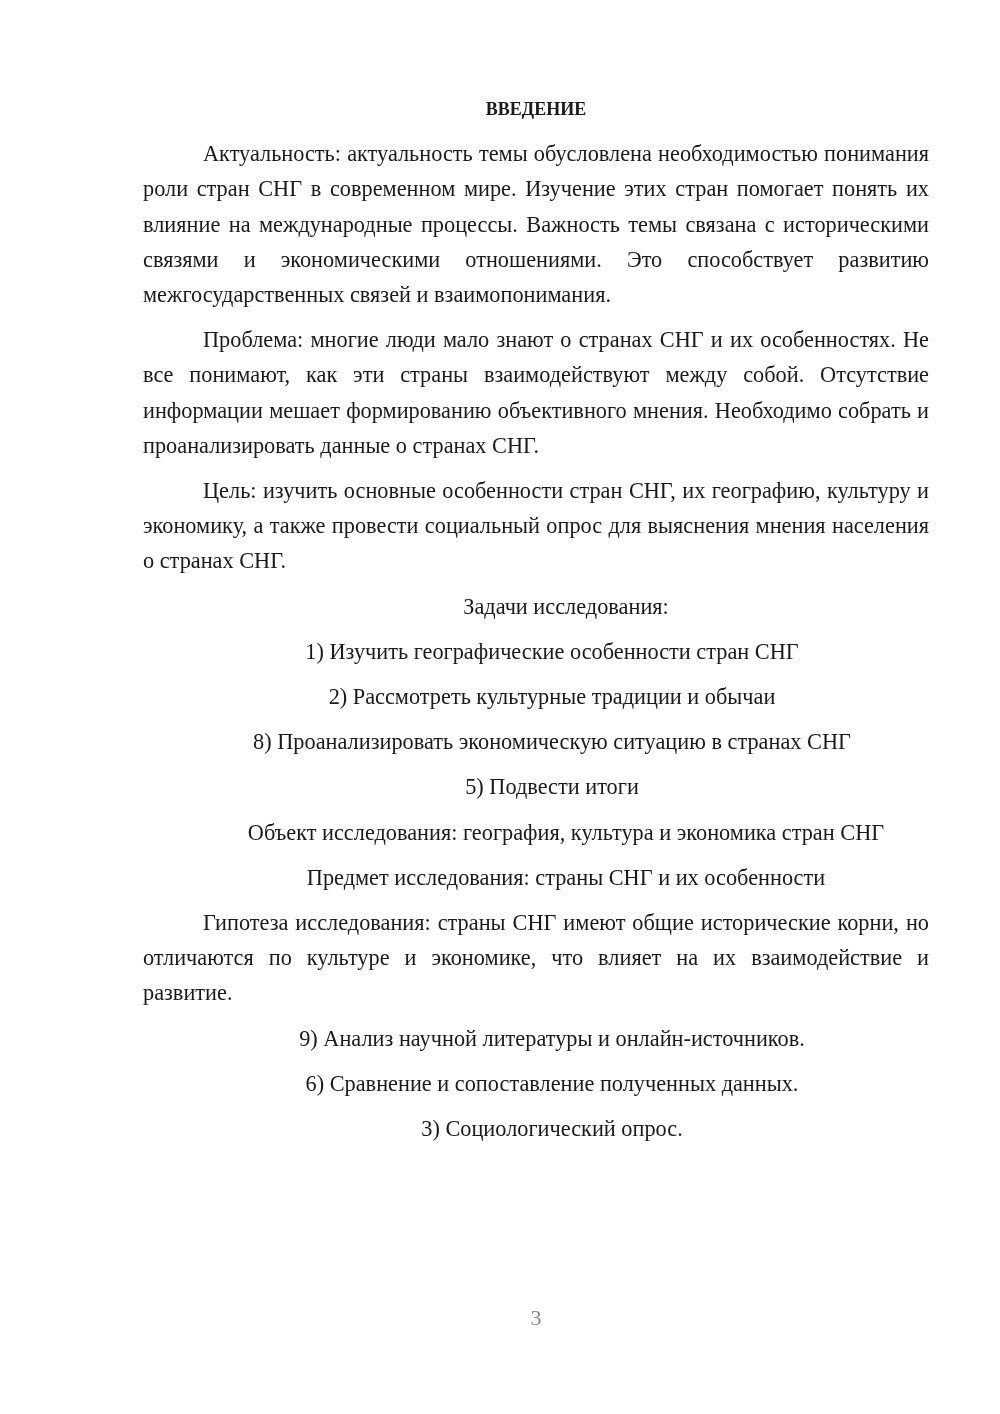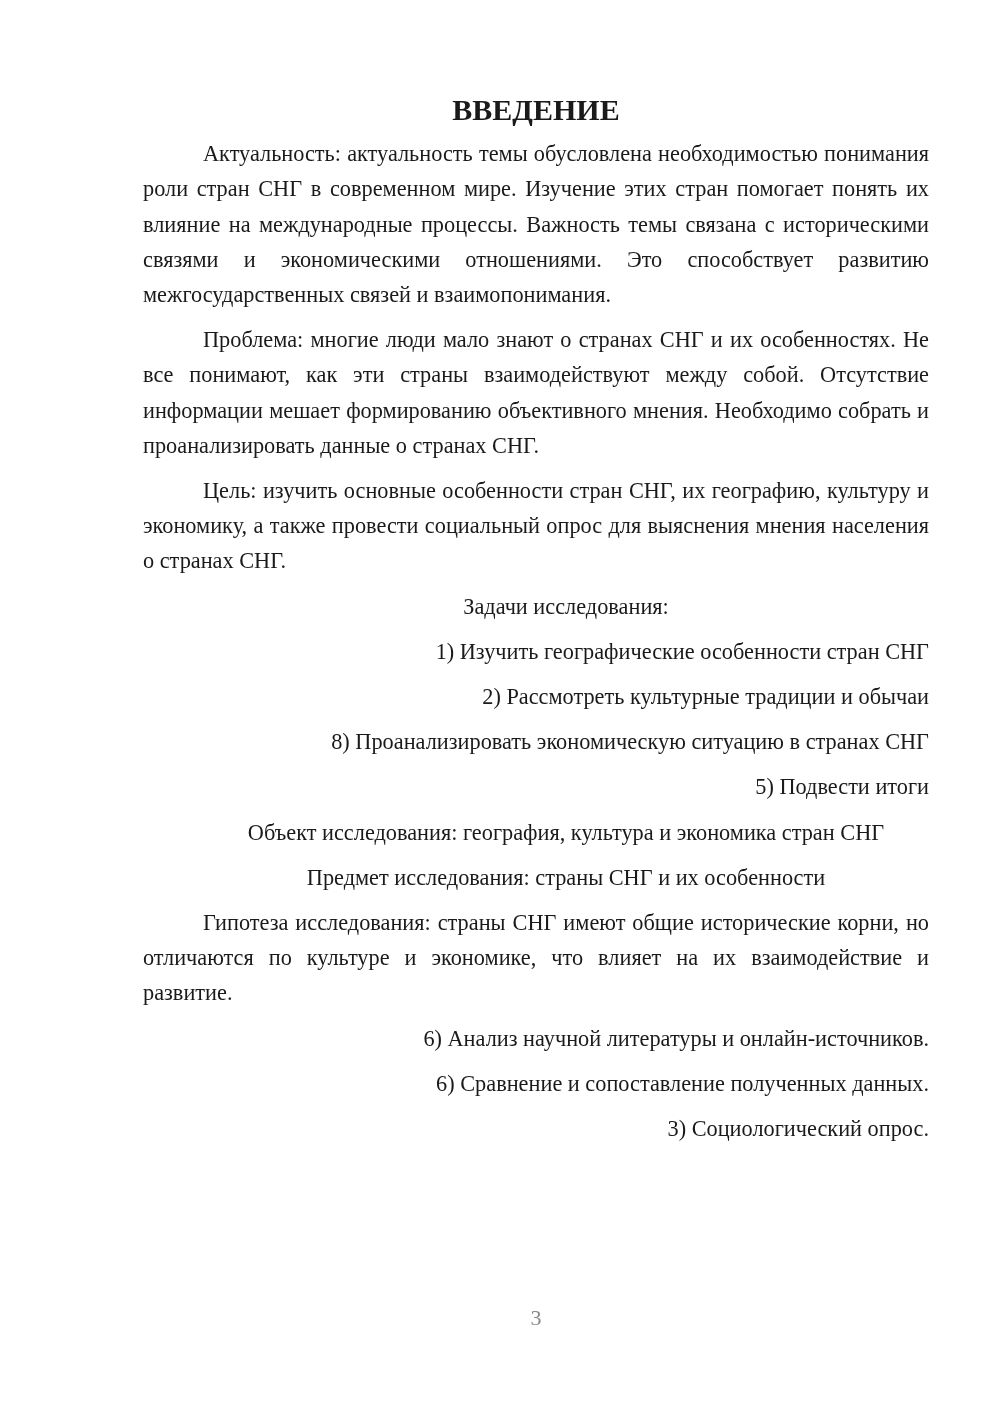--- a/index.html
+++ b/index.html
@@ -19,36 +19,36 @@
       position: absolute;
       left: 143px;
       top: 92px;
       width: 786px;
       font-size: 22.3px;
       line-height: 35.2px;
     }
     .title {
       text-align: center;
       font-weight: bold;
-      font-size: 30px;
+      font-size: 18px;
       margin: 0 0 9px 0;
       padding-left: 0;
     }
     .para {
       text-indent: 60px;
       text-align: justify;
       margin: 0 0 10px 0;
     }
     .para.single {
       text-align: center;
     }
     .list-item {
       padding-left: 32px;
       margin: 0 0 10px 0;
-      text-align: right;
+      text-align: center;
     }
     .page-number {
       position: absolute;
       left: 0;
       width: 1072px;
       top: 1305px;
       text-align: center;
       font-size: 22px;
       color: #8a8a8a;
     }
@@ -75,19 +75,19 @@
   </div>
 
   <p class="para single">Объект исследования: география, культура и экономика стран СНГ</p>
 
   <p class="para single">Предмет исследования: страны СНГ и их особенности</p>
 
   <p class="para">Гипотеза исследования: страны СНГ имеют общие исторические корни, но отличаются по культуре и экономике, что влияет на их взаимодействие и развитие.</p>
 
 
   <div>
-    <p class="list-item">6) Анализ научной литературы и онлайн-источников.</p>
+    <p class="list-item">9) Анализ научной литературы и онлайн-источников.</p>
     <p class="list-item">6) Сравнение и сопоставление полученных данных.</p>
     <p class="list-item">3) Социологический опрос.</p>
   </div>
 </div>
 
 <div class="page-number">3</div>
 
 </body></html>

